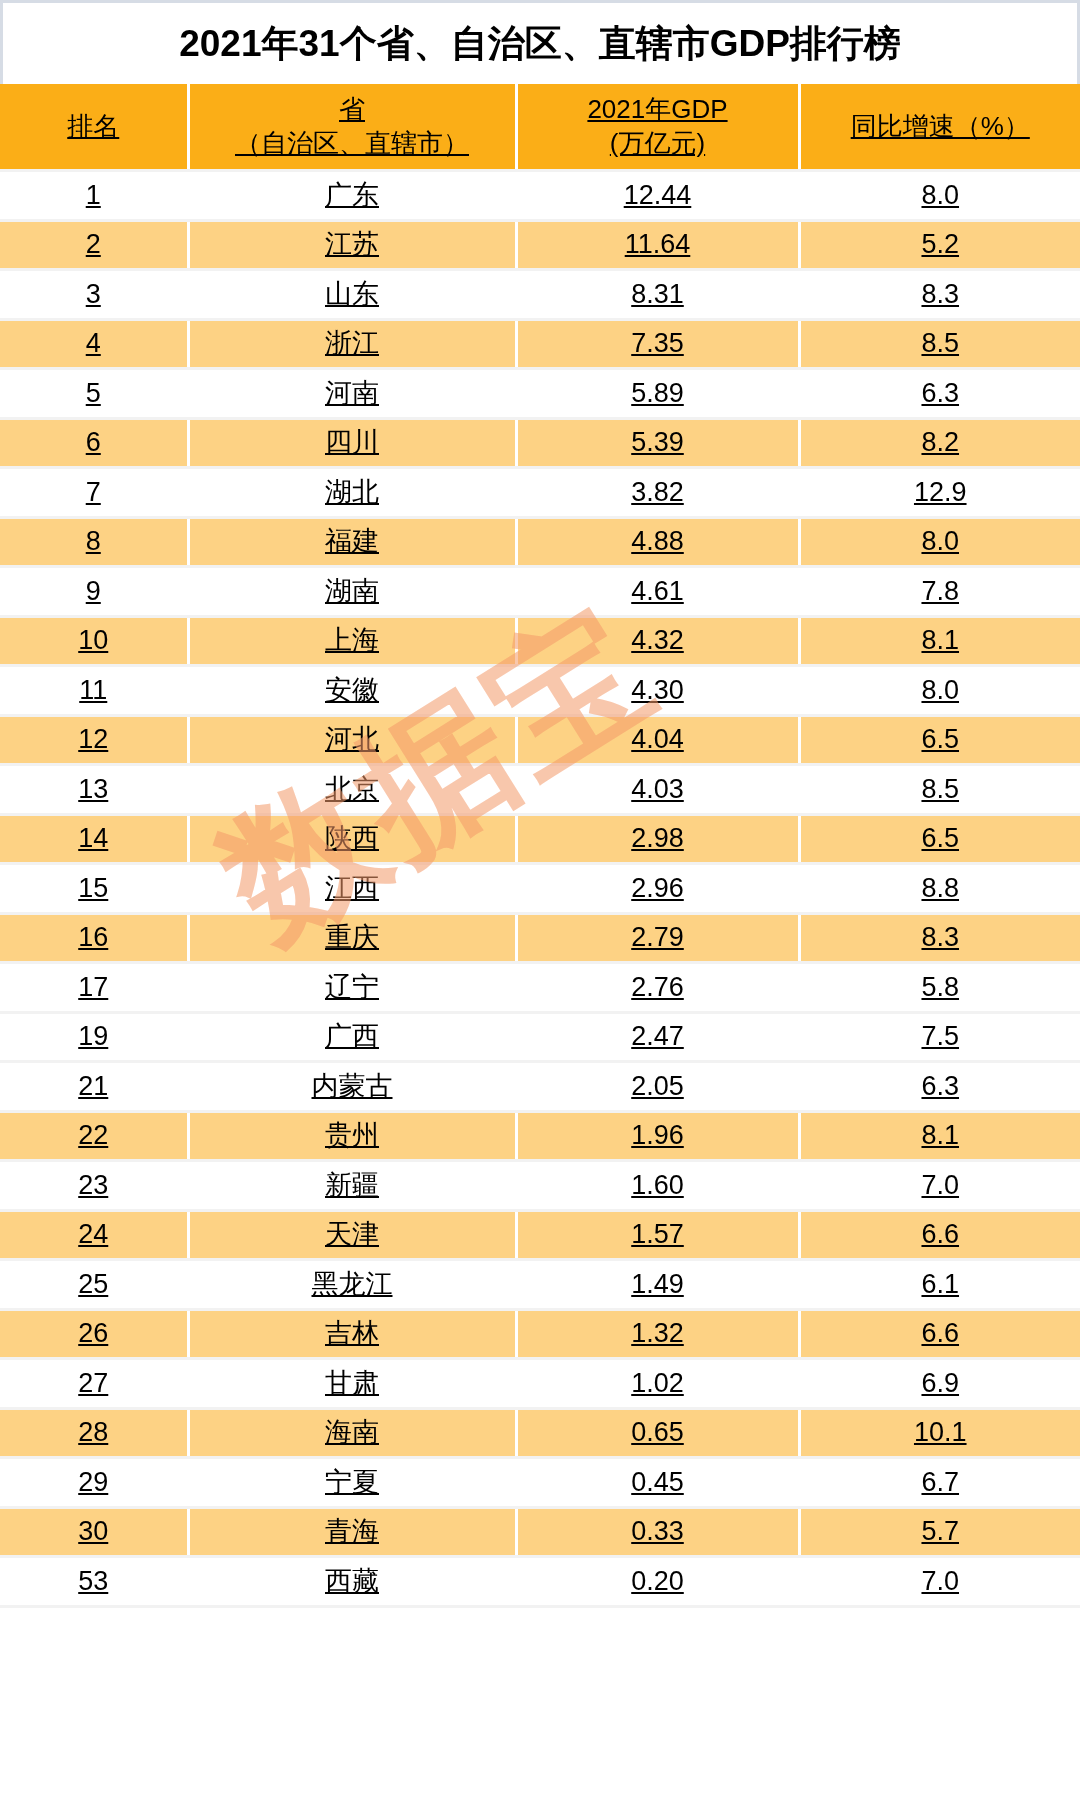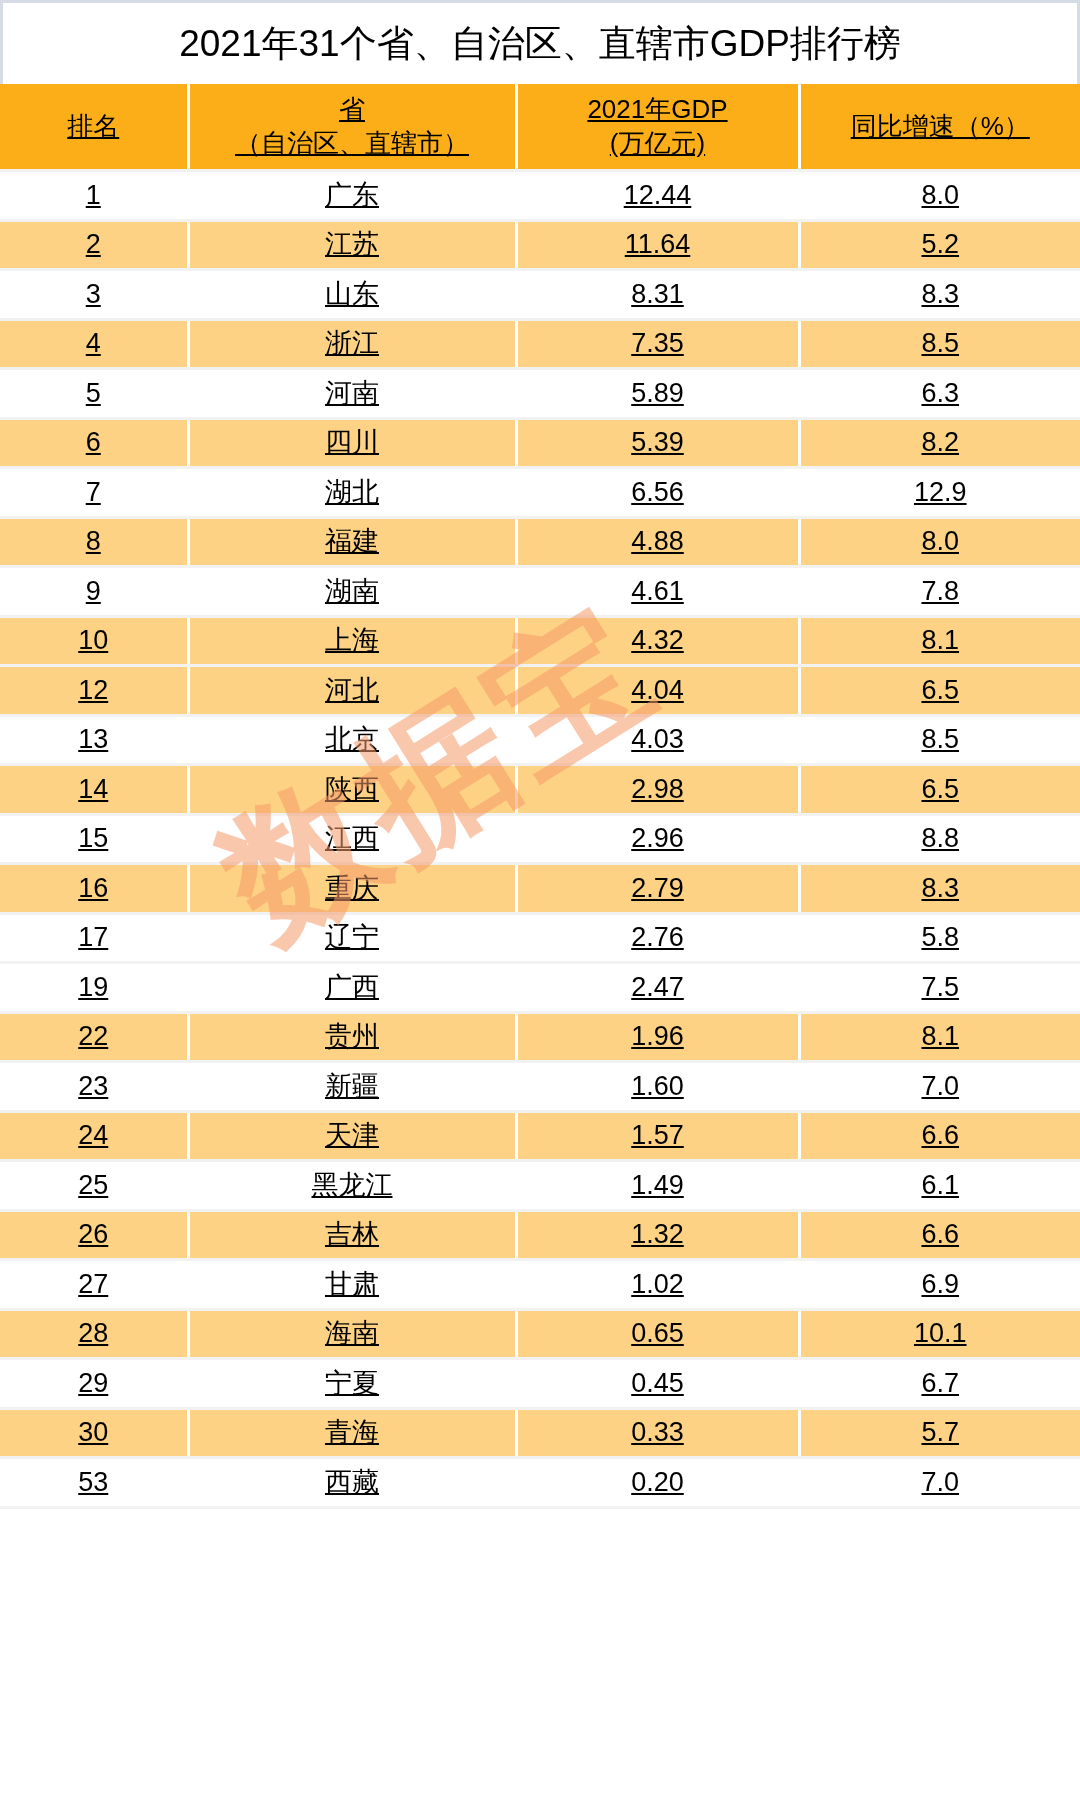--- a/index.html
+++ b/index.html
@@ -23,21 +23,21 @@
     height: 84px;
     background: #ffffff;
     border: 3px solid #d6dce5;
     border-bottom: none;
     display: flex;
     align-items: center;
     justify-content: center;
   }
   #title-text {
     font-size: 37px;
-    font-weight: normal;
+    font-weight: bold;
     color: #000000;
     letter-spacing: 0px;
     white-space: nowrap;
     line-height: 1;
   }
 
   
   #gdp-table {
     width: 1080px;
     border-collapse: collapse;
@@ -178,41 +178,47 @@
       </tr>
       <tr class="even">
         <td class="col-rank">6</td>
         <td class="col-prov">四川</td>
         <td class="col-gdp">5.39</td>
         <td class="col-grow">8.2</td>
       </tr>
       <tr class="odd">
         <td class="col-rank">7</td>
         <td class="col-prov">湖北</td>
-        <td class="col-gdp">6.56</td>
+        <td class="col-gdp">3.82</td>
         <td class="col-grow">12.9</td>
       </tr>
       <tr class="even">
         <td class="col-rank">8</td>
         <td class="col-prov">福建</td>
         <td class="col-gdp">4.88</td>
         <td class="col-grow">8.0</td>
       </tr>
       <tr class="odd">
         <td class="col-rank">9</td>
         <td class="col-prov">湖南</td>
         <td class="col-gdp">4.61</td>
         <td class="col-grow">7.8</td>
       </tr>
       <tr class="even">
         <td class="col-rank">10</td>
         <td class="col-prov">上海</td>
         <td class="col-gdp">4.32</td>
         <td class="col-grow">8.1</td>
       </tr>
+      <tr class="odd">
+        <td class="col-rank">11</td>
+        <td class="col-prov">安徽</td>
+        <td class="col-gdp">4.30</td>
+        <td class="col-grow">8.0</td>
+      </tr>
       <tr class="even">
         <td class="col-rank">12</td>
         <td class="col-prov">河北</td>
         <td class="col-gdp">4.04</td>
         <td class="col-grow">6.5</td>
       </tr>
       <tr class="odd">
         <td class="col-rank">13</td>
         <td class="col-prov">北京</td>
         <td class="col-gdp">4.03</td>
@@ -241,20 +247,26 @@
         <td class="col-prov">辽宁</td>
         <td class="col-gdp">2.76</td>
         <td class="col-grow">5.8</td>
       </tr>
       <tr class="odd">
         <td class="col-rank">19</td>
         <td class="col-prov">广西</td>
         <td class="col-gdp">2.47</td>
         <td class="col-grow">7.5</td>
       </tr>
+      <tr class="odd">
+        <td class="col-rank">21</td>
+        <td class="col-prov">内蒙古</td>
+        <td class="col-gdp">2.05</td>
+        <td class="col-grow">6.3</td>
+      </tr>
       <tr class="even">
         <td class="col-rank">22</td>
         <td class="col-prov">贵州</td>
         <td class="col-gdp">1.96</td>
         <td class="col-grow">8.1</td>
       </tr>
       <tr class="odd">
         <td class="col-rank">23</td>
         <td class="col-prov">新疆</td>
         <td class="col-gdp">1.60</td>

